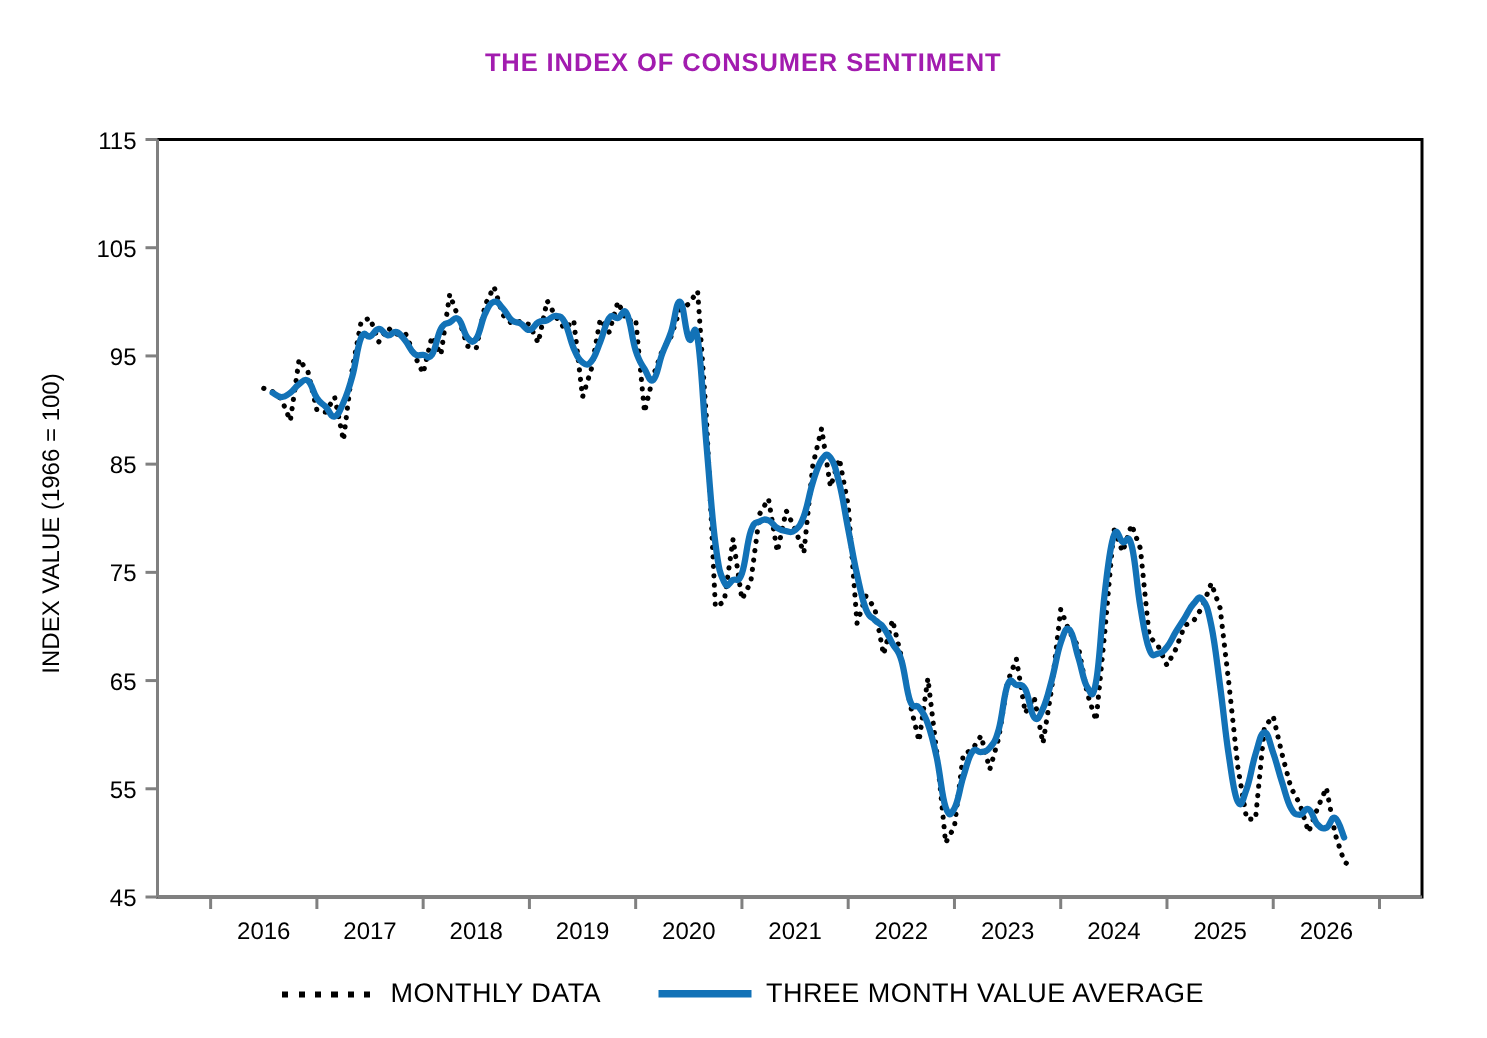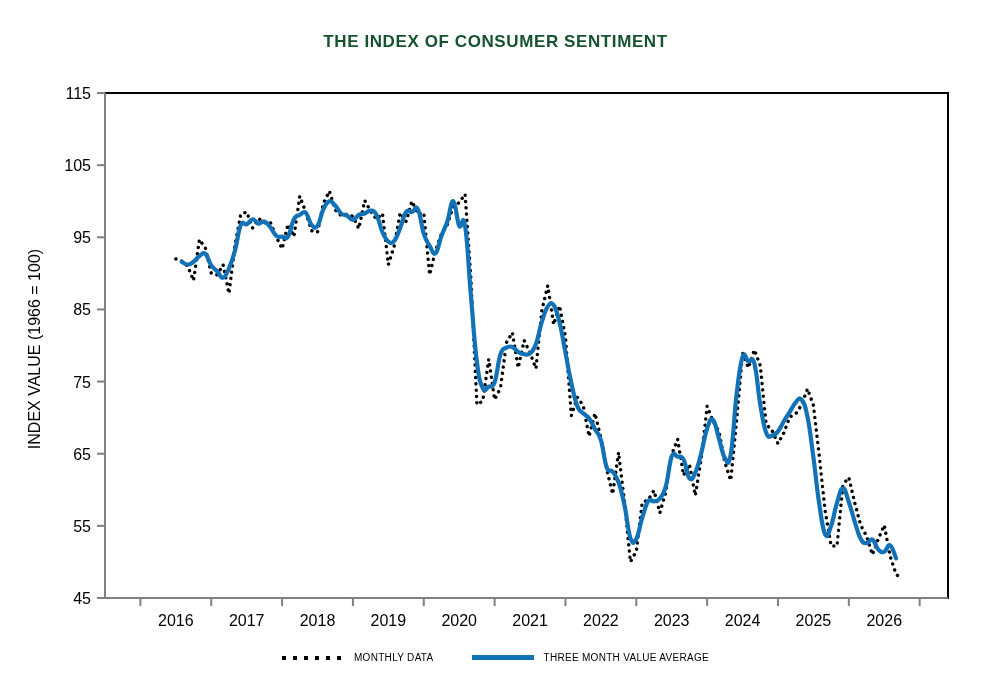--- a/index.html
+++ b/index.html
@@ -23,21 +23,21 @@
   }
   #chart-title {
     position: absolute;
     left: 0;
     top: 32px;
     width: 991px;
     text-align: center;
     font-size: 17px;
     font-weight: bold;
     letter-spacing: 0.6px;
-    color: #14532d;
+    color: #a21caf;
   }
   #ylabel {
     position: absolute;
     left: -215px;
     top: 340px;
     width: 500px;
     text-align: center;
     font-size: 16px;
     letter-spacing: 0px;
     transform: rotate(-90deg);
@@ -64,21 +64,21 @@
   }
   #legend {
     position: absolute;
     left: 0;
     top: 652px;
     width: 991px;
     display: flex;
     justify-content: center;
     align-items: center;
     gap: 38px;
-    font-size: 10px;
+    font-size: 18px;
     letter-spacing: 0.3px;
   }
   .legend-entry {
     display: flex;
     align-items: center;
     gap: 10px;
   }
   .legend-swatch-dotted {
     width: 62px;
     height: 4px;

